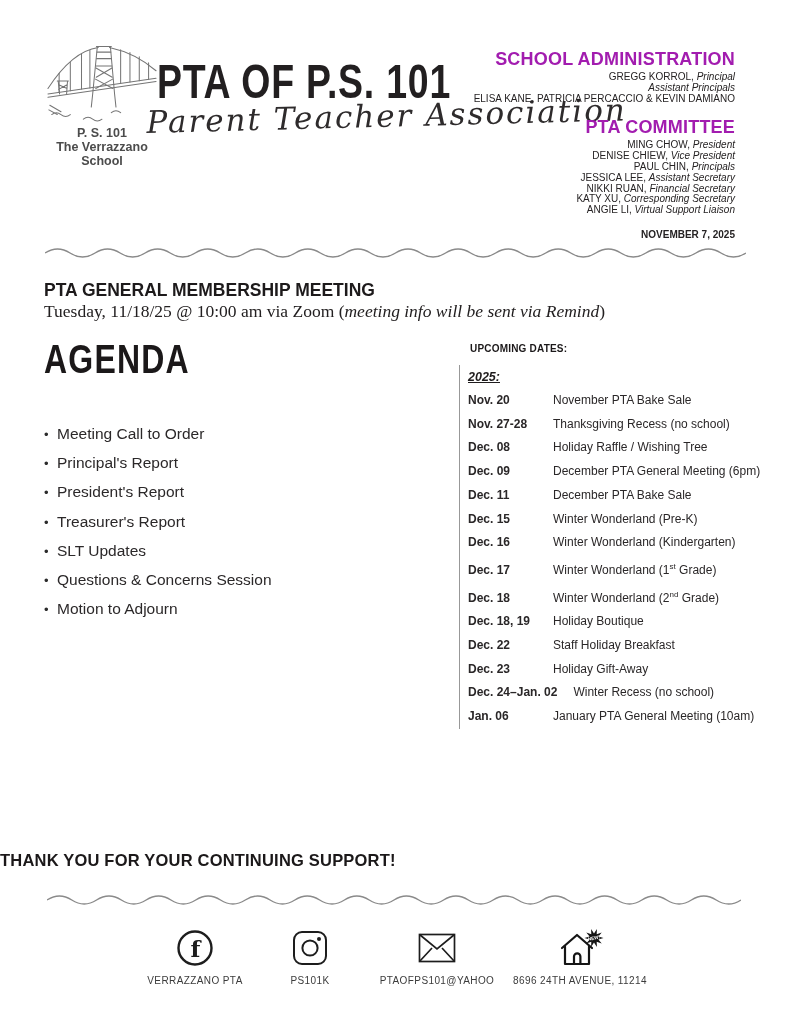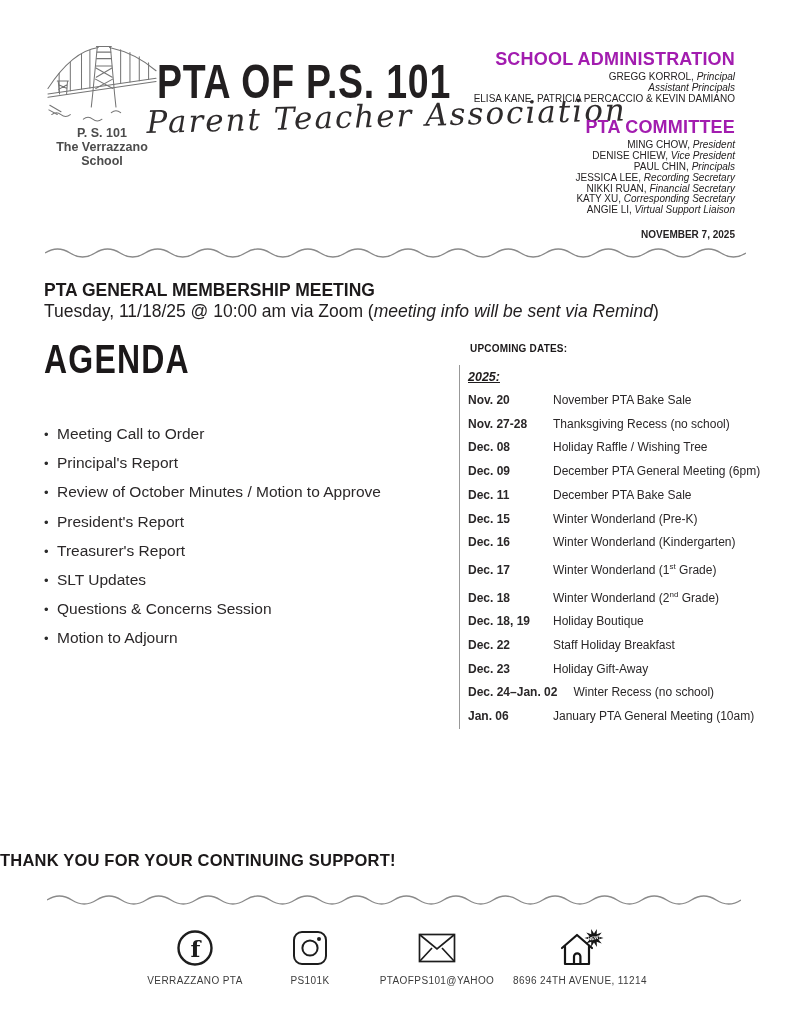--- a/index.html
+++ b/index.html
@@ -32,21 +32,21 @@
 
   
   .wave { height:16px; }
   .wave svg { display:block; }
   .wave-top { left:45px; top:245px; width:701px; }
   .wave-bottom { left:47px; top:892px; width:694px; }
 
   
   .meeting { left:44px; top:280px; white-space:nowrap; }
   .meeting-title { font-size:17.5px; font-weight:bold; line-height:20px; color:#1d1a1b; }
-  .meeting-when { font-size:17.5px; line-height:20px; margin-top:1px; color:#232021; }
+  .meeting-when { font-size:17.5px; line-height:20px; margin-top:1px; color:#232021;font-family:Liberation Serif, serif; }
   .meeting-when i { font-style:italic; }
 
   
   .agenda { left:44px; top:341px; width:410px; }
   .agenda-heading {
     font-size:40px; font-weight:bold; letter-spacing:1.5px; line-height:37px;
     color:#1b1819; transform:scaleX(.8); transform-origin:left top; white-space:nowrap;
   }
   .agenda ul { list-style:none; margin-top:42px; }
   .agenda li { font-size:15.5px; line-height:28.2px; color:#2b2829; white-space:nowrap; }
@@ -112,21 +112,21 @@
   <div class="committee-block">
     <div class="rc-heading">PTA COMMITTEE</div>
     <div class="rc-lines">
 
         <div class="rc-line"><span>MING CHOW,</span> <i>President</i></div>
 
         <div class="rc-line"><span>DENISE CHIEW,</span> <i>Vice President</i></div>
 
         <div class="rc-line"><span>PAUL CHIN,</span> <i>Principals</i></div>
 
-        <div class="rc-line"><span>JESSICA LEE,</span> <i>Recording Secretary</i></div>
+        <div class="rc-line"><span>JESSICA LEE,</span> <i>Assistant Secretary</i></div>
 
         <div class="rc-line"><span>NIKKI RUAN,</span> <i>Financial Secretary</i></div>
 
         <div class="rc-line"><span>KATY XU,</span> <i>Corresponding Secretary</i></div>
 
         <div class="rc-line"><span>ANGIE LI,</span> <i>Virtual Support Liaison</i></div>
 
     </div>
   </div>
   <div class="issue-date">NOVEMBER 7, 2025</div>
@@ -144,21 +144,20 @@
 </div>
 
 <div class="abs agenda">
   <div class="agenda-heading">AGENDA</div>
   <ul>
 
       <li><span class="blt">•</span><span>Meeting Call to Order</span></li>
 
       <li><span class="blt">•</span><span>Principal's Report</span></li>
 
-      <li><span class="blt">•</span><span>Review of October Minutes / Motion to Approve</span></li>
 
       <li><span class="blt">•</span><span>President's Report</span></li>
 
       <li><span class="blt">•</span><span>Treasurer's Report</span></li>
 
       <li><span class="blt">•</span><span>SLT Updates</span></li>
 
       <li><span class="blt">•</span><span>Questions &amp; Concerns Session</span></li>
 
       <li><span class="blt">•</span><span>Motion to Adjourn</span></li>

